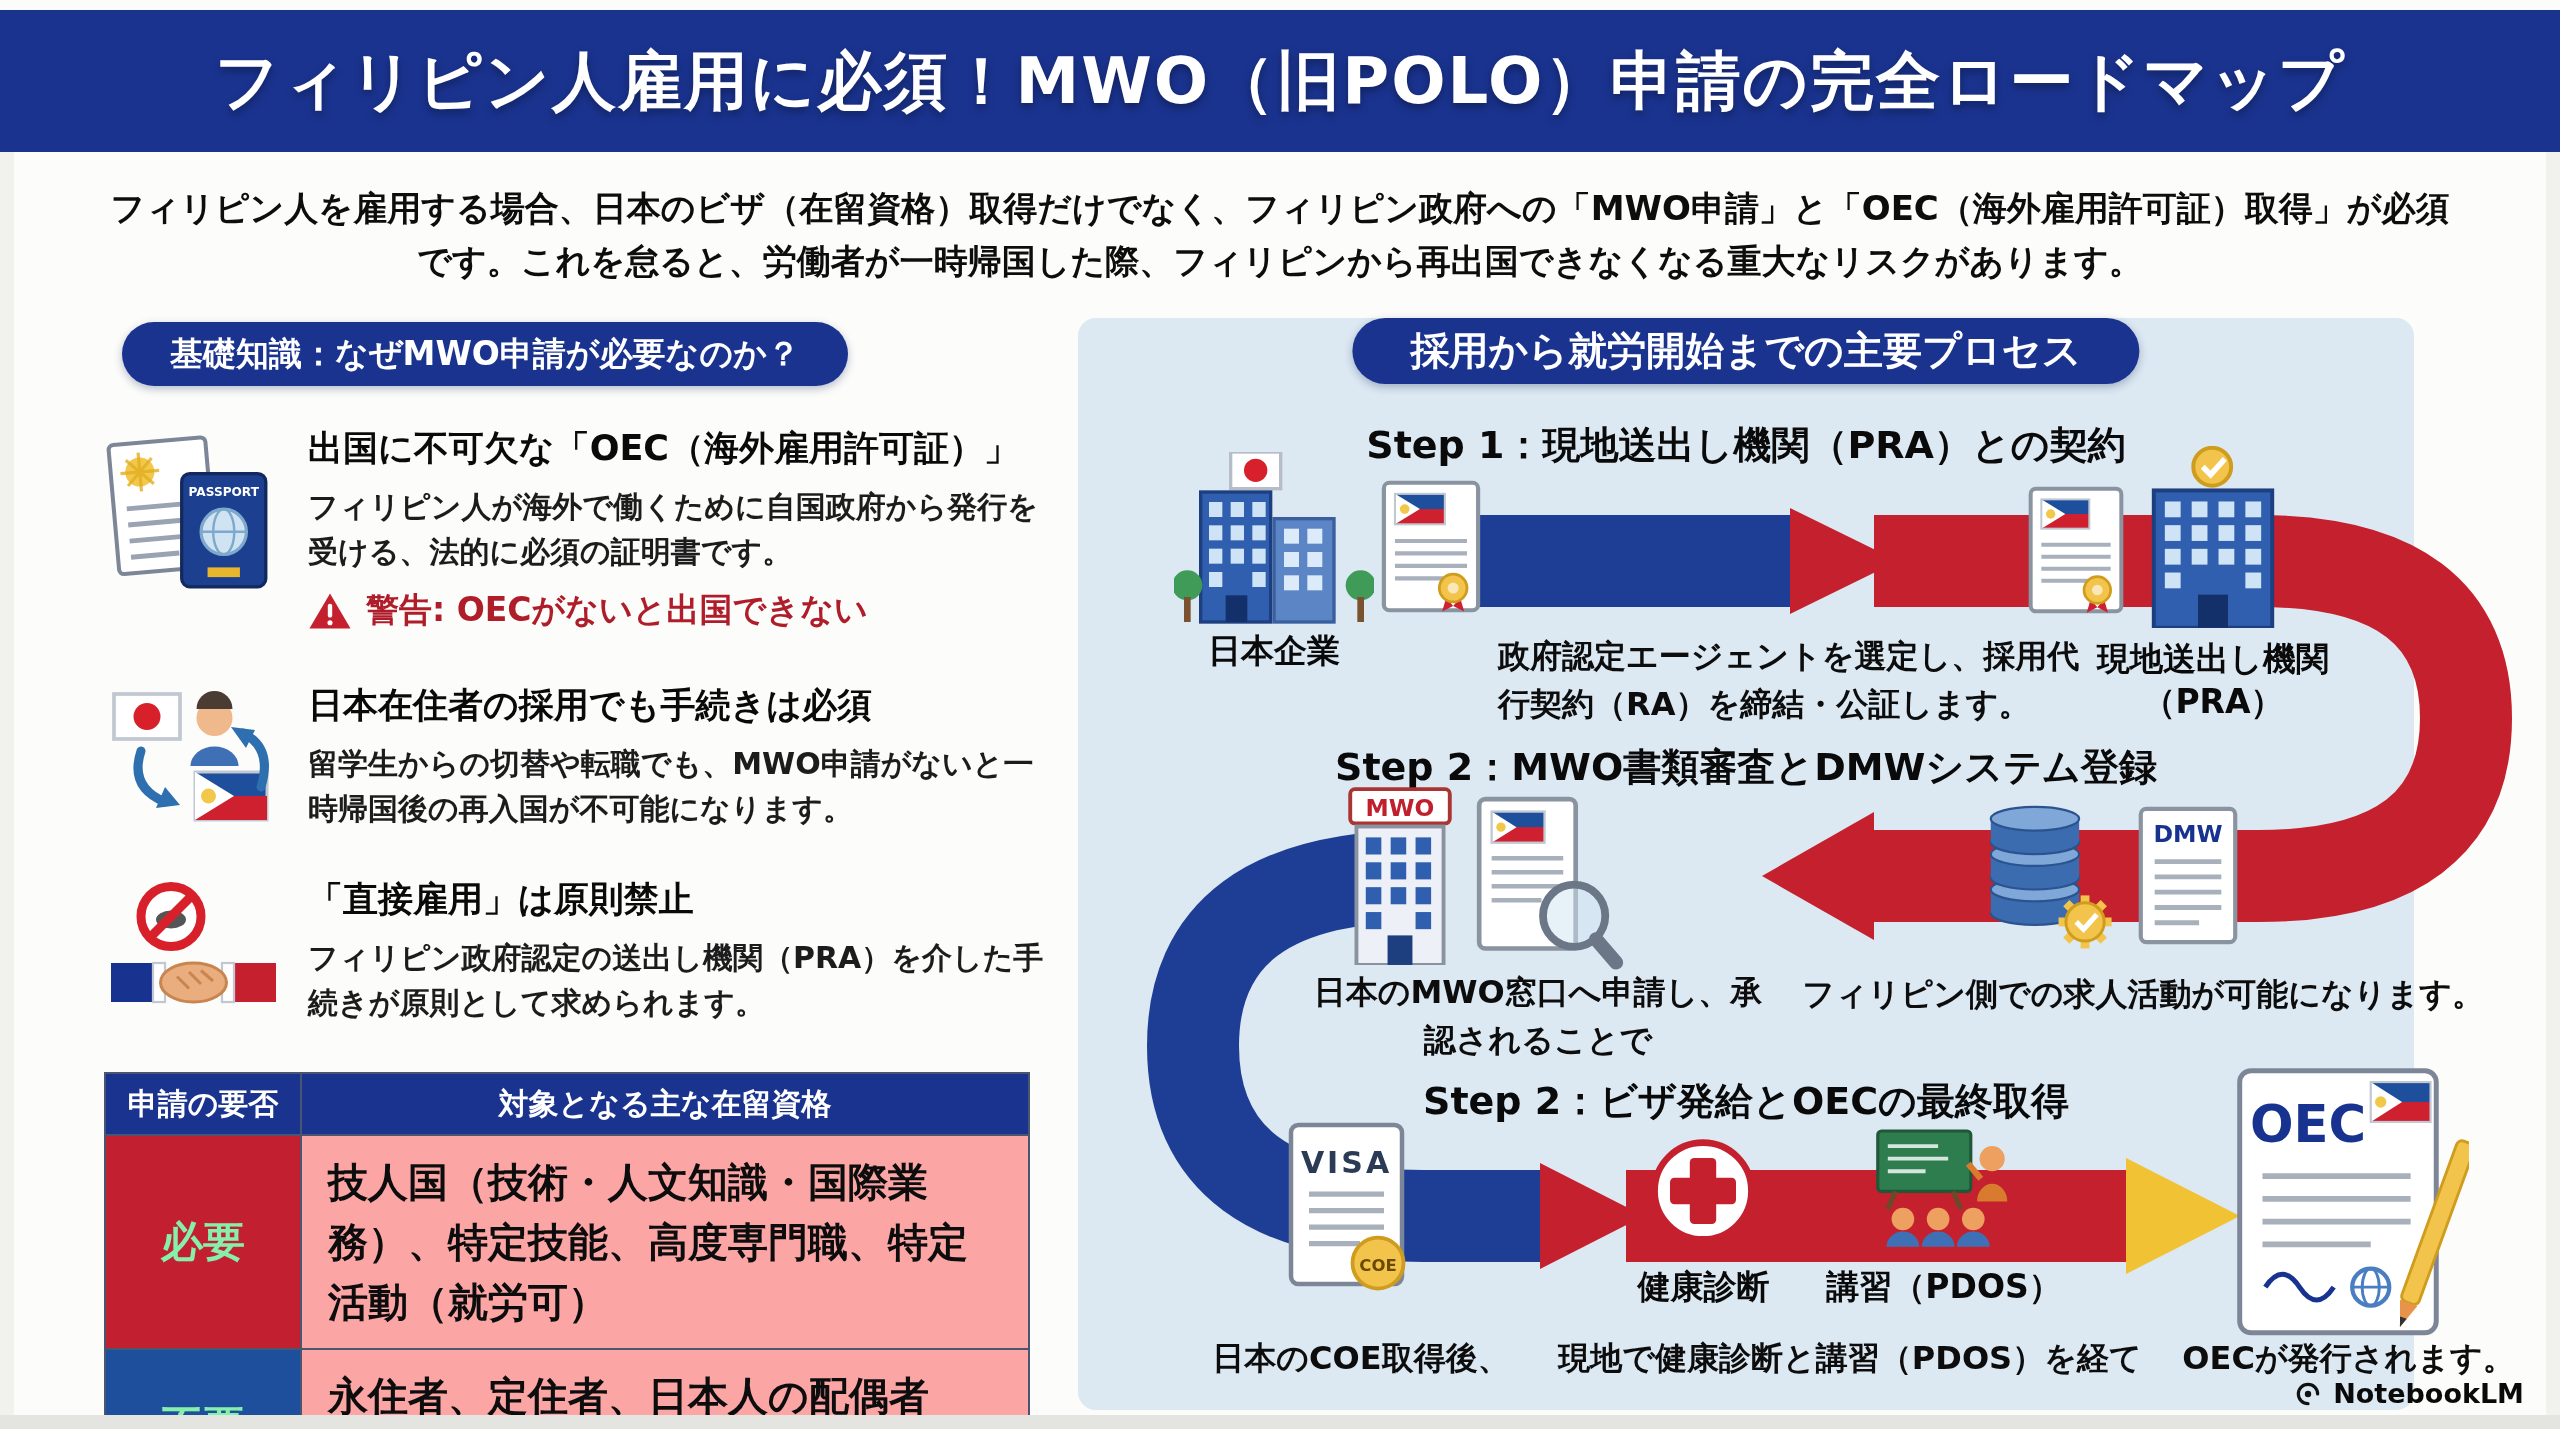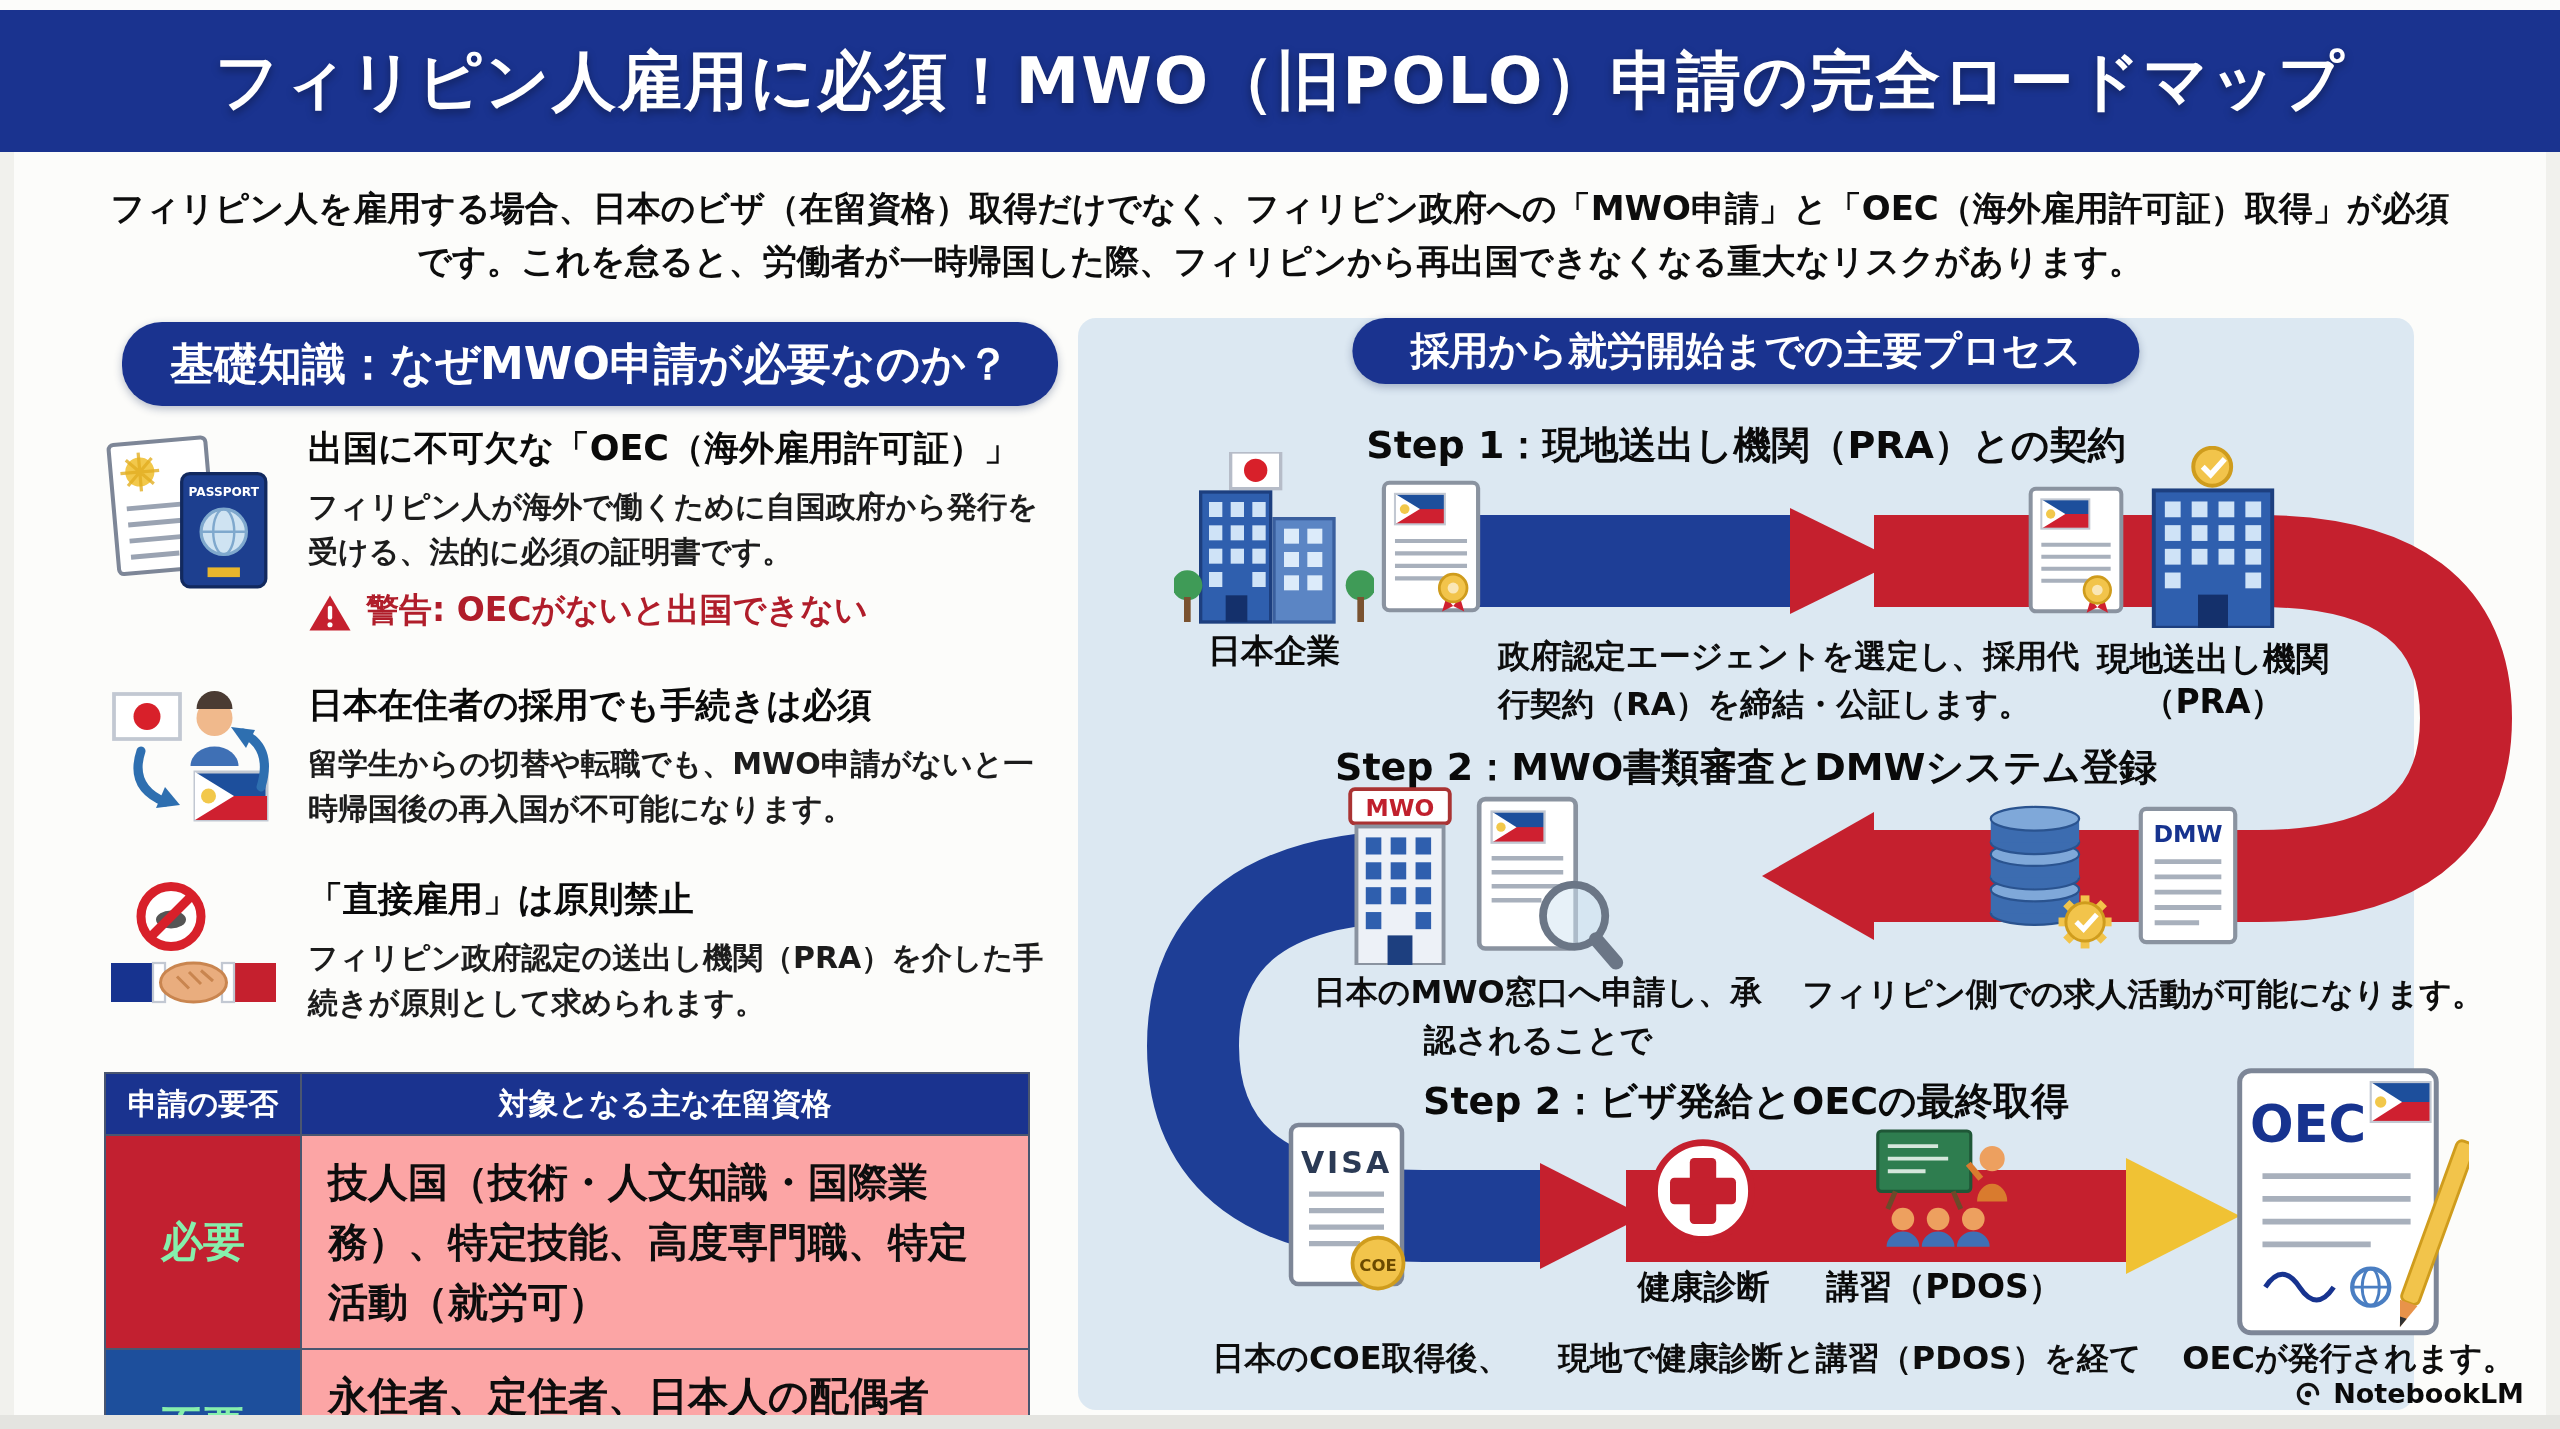--- a/index.html
+++ b/index.html
@@ -12,29 +12,29 @@
           display:flex; align-items:center; justify-content:center;}
   .banner h1{color:#fff; font-size:64px; font-weight:800; letter-spacing:2px;
              text-shadow:0 4px 8px rgba(0,0,0,.35); white-space:nowrap;}
   .intro{position:absolute; top:182px; left:100px; width:2360px; text-align:center;
          font-size:34px; font-weight:700; line-height:1.55; color:#0d0d0d;}
 
   
   .pill{background:#1a338f; color:#fff; font-weight:800; border-radius:40px;
         display:flex; align-items:center; justify-content:center;
         box-shadow:0 3px 8px rgba(20,40,90,.3); white-space:nowrap;}
-  .left-pill{position:absolute; left:122px; top:322px; height:84px; padding:0 48px; font-size:44px;}
+  .left-pill{position:absolute; left:122px; top:322px; height:64px; padding:0 48px; font-size:33px;}
 
   
   .info-item{position:absolute; left:104px; width:950px; display:flex; gap:26px; align-items:flex-start;}
   .item1{top:425px;} .item2{top:682px;} .item3{top:876px;}
   .item-icon{flex:0 0 178px; display:flex; justify-content:center;text-decoration:underline;}
   .item-heading{font-size:35px; font-weight:800; white-space:nowrap; color:#0a0a0a;}
   .item-body{margin-top:12px; font-size:30px; font-weight:600; line-height:1.5; color:#1c1c1c;}
-  .item-warning{margin-top:14px; display:flex; align-items:flex-end; gap:14px;
+  .item-warning{margin-top:14px; display:flex; align-items:center; gap:14px;
                 font-size:33px; font-weight:800; color:#b01d2a;}
 
   
   .res-table{position:absolute; left:104px; top:1072px; width:926px; border-collapse:collapse;
              background:#fff;}
   .res-table th,.res-table td{border:2.5px solid #4a5670;margin-left:32px;}
   .res-table th{background:#1a338f; color:#fff; font-size:30px; font-weight:800; height:62px; padding:4px 10px;}
   td.req{width:196px; text-align:center; color:#86efac; font-size:42px; font-weight:800;}
   td.req-yes{background:#c22030;} td.req-no{background:#1d4f9c;}
   td.val{background:#fca5a5; font-size:40px; font-weight:700; line-height:1.5; padding:16px 26px; color:#0d0d0d;}

